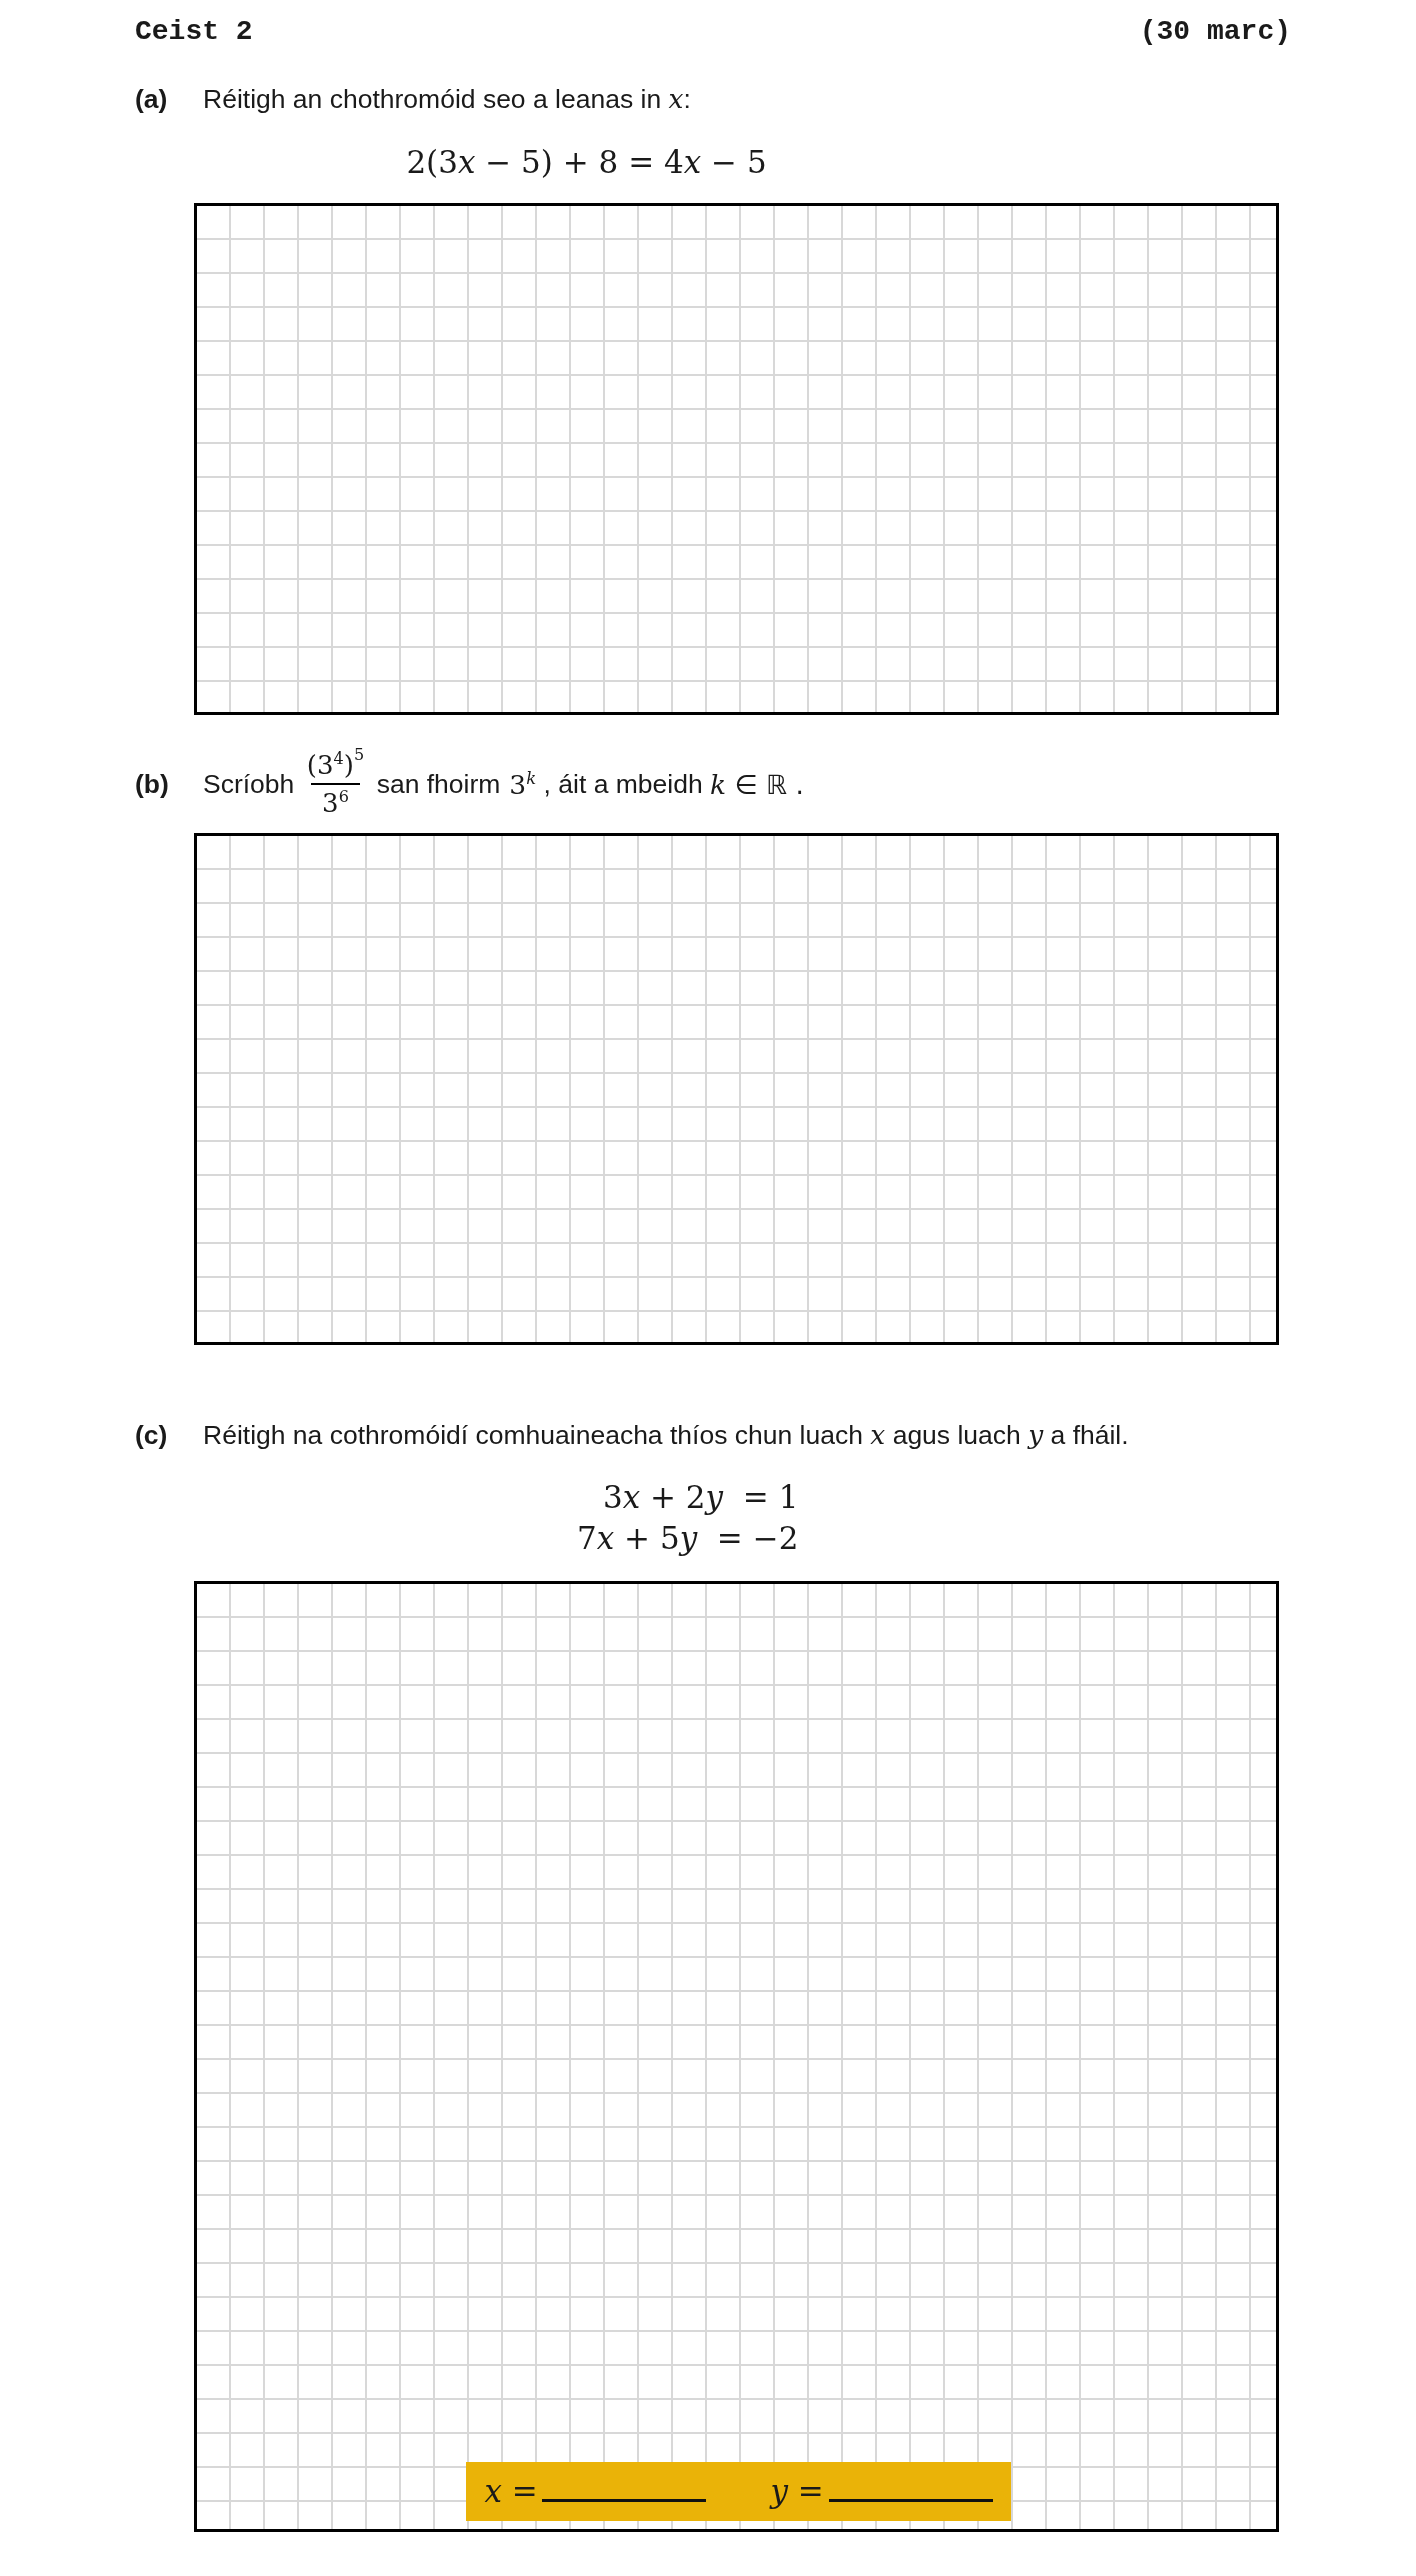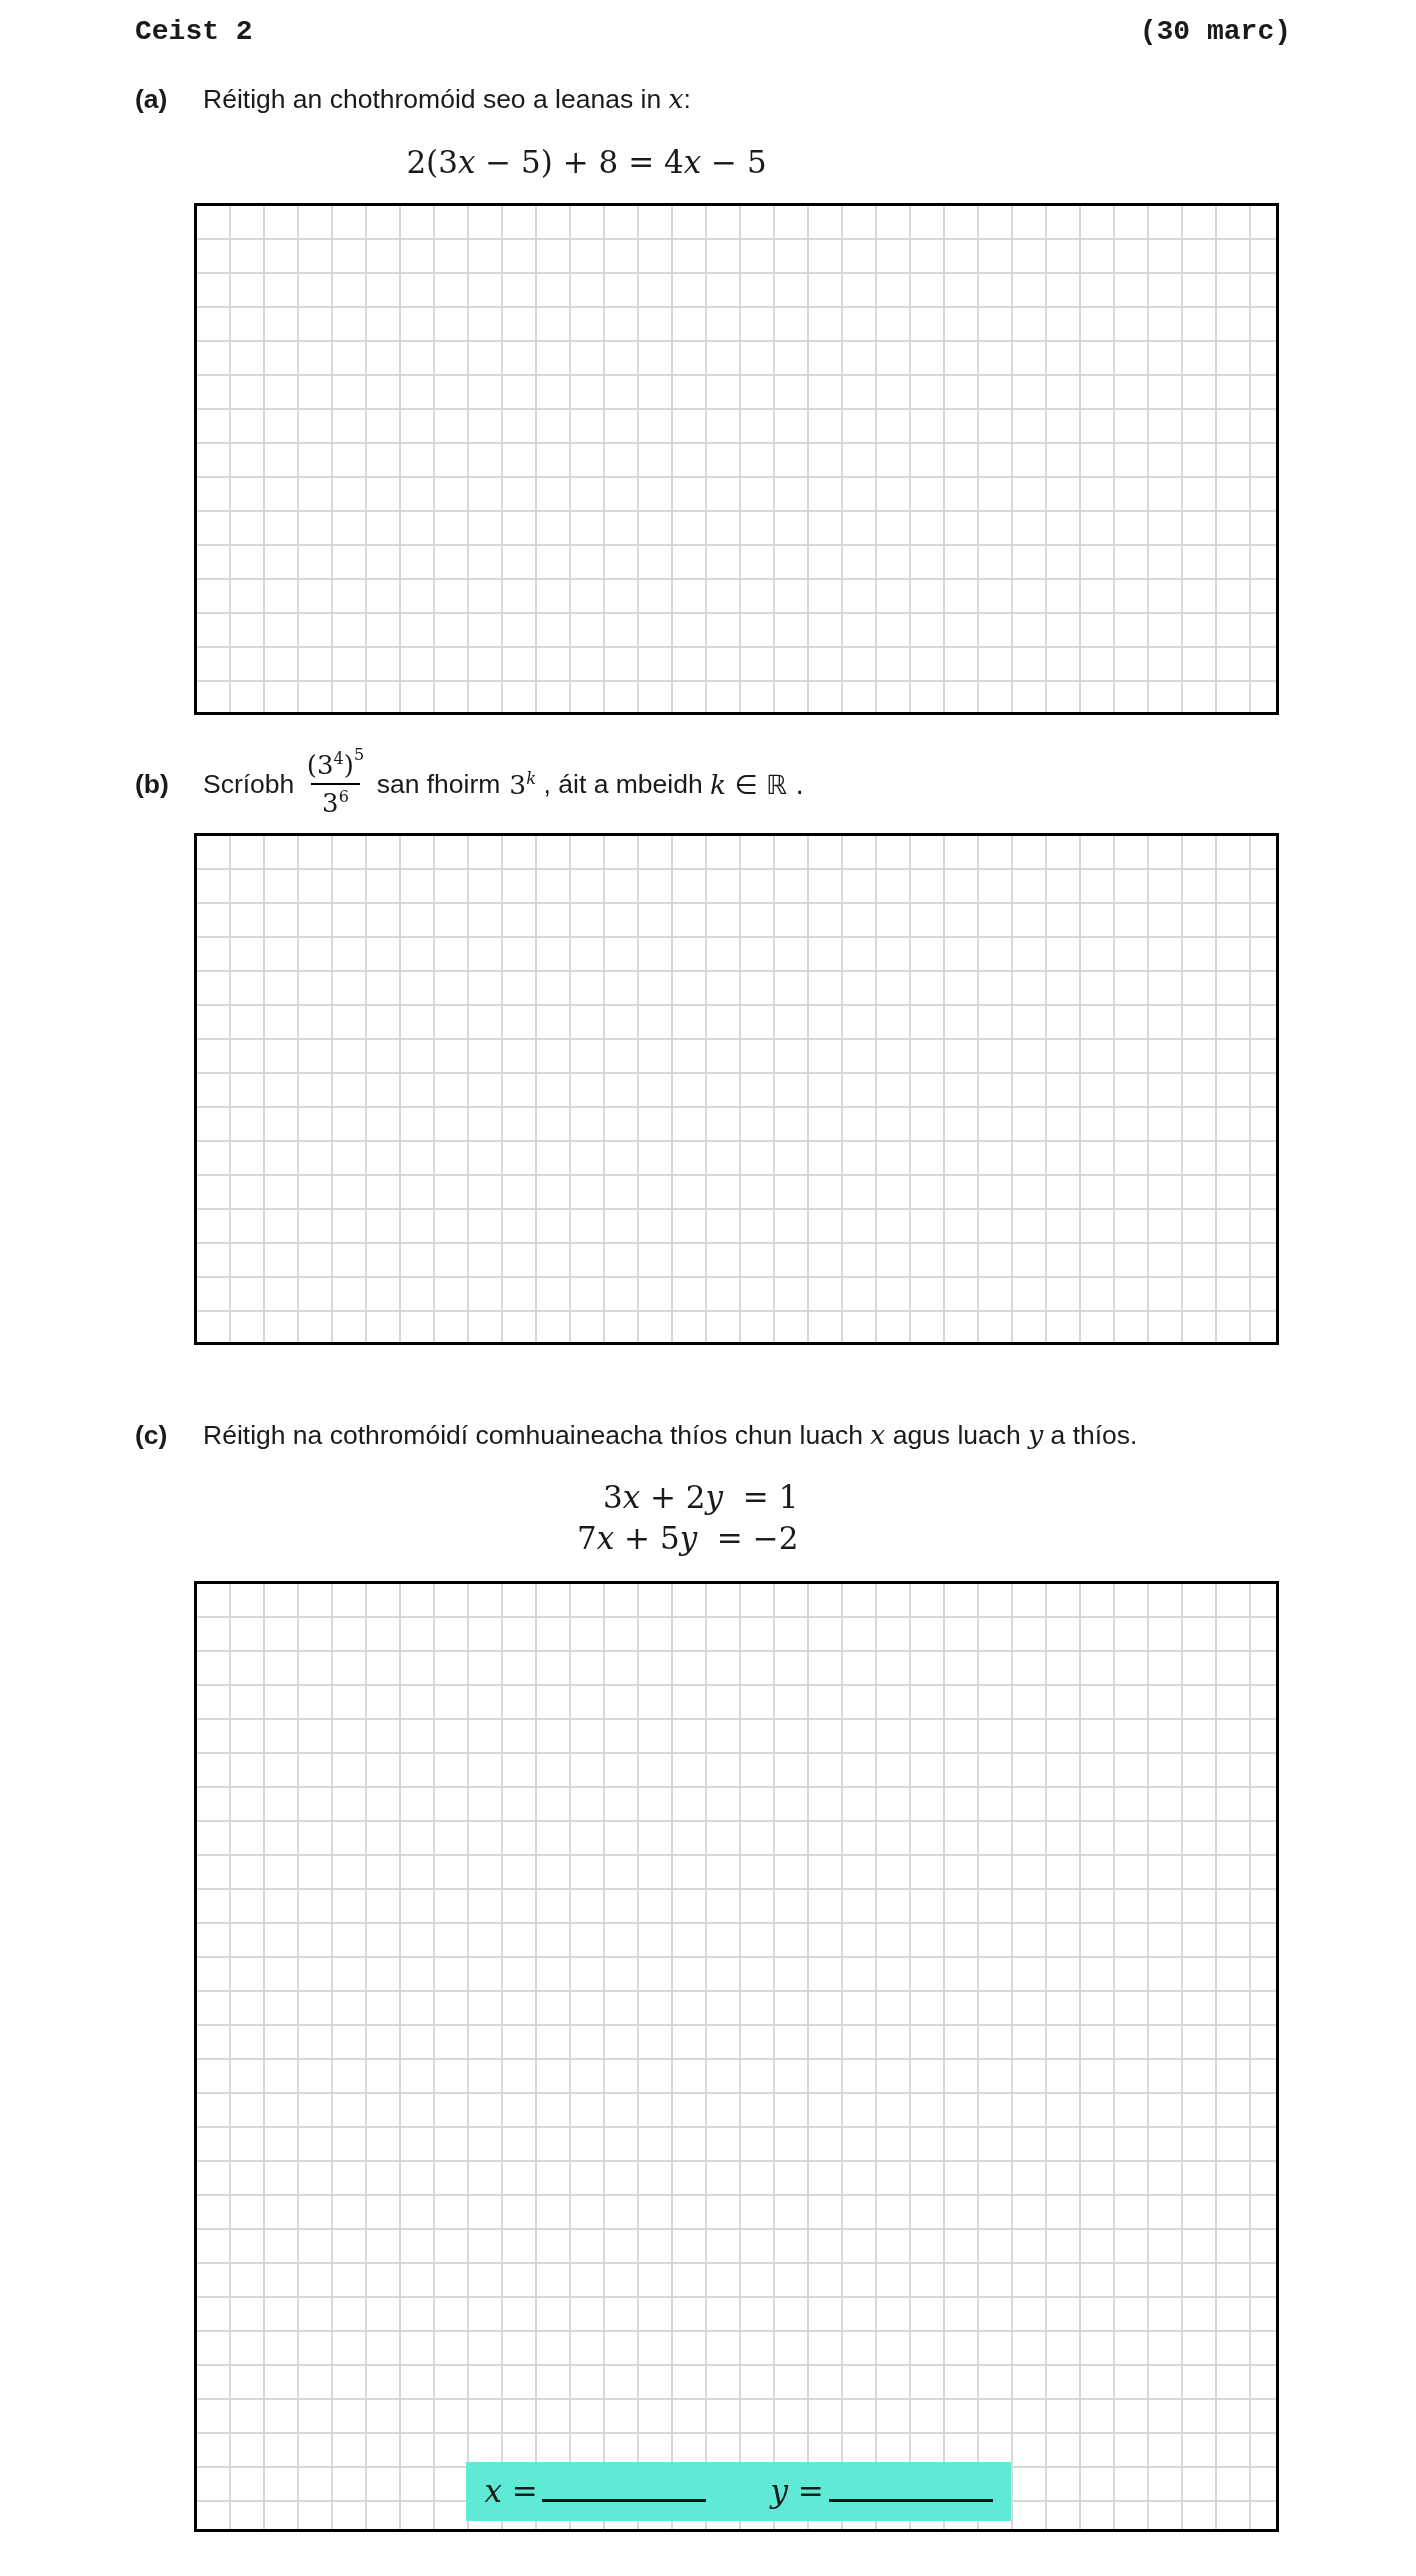--- a/index.html
+++ b/index.html
@@ -42,21 +42,21 @@
     background-image:
       linear-gradient(to right, transparent 32px, #d8d8d8 32px),
       linear-gradient(to bottom, transparent 32px, #d8d8d8 32px);
     background-size:34px 34px;
   }
   .box-a{left:194px;top:203px;width:1085px;height:512px;}
   .box-b{left:194px;top:833px;width:1085px;height:512px;}
   .box-c{left:194px;top:1581px;width:1085px;height:951px;}
   
   .answer-band{
-    left:466px;top:2462px;width:545px;height:59px;background:#5eead4;z-index:5;
+    left:466px;top:2462px;width:545px;height:59px;background:#eab308;z-index:5;
     font-family:"DejaVu Serif",serif;font-size:31px;line-height:59px;
     white-space:nowrap;text-align:center;
   }
   .answer-band .mvar{font-size:31px;}
   .uline{display:inline-block;width:164px;border-bottom:3.1px solid #111;margin-left:4.7px;}
   .ans-gap{display:inline-block;width:64px;}
 </style>
 </head>
 <body>
 
@@ -75,21 +75,21 @@
 
 <div class="abs grid-box box-a"></div>
 
 <div class="abs part-b-row">
   <span class="part-label">(b)</span><span>Scríobh</span><span class="frac"><span class="num"><span>(3</span><sup>4</sup><span>)</span><sup class="sup-outer">5</sup></span><span class="den"><span>3</span><sup>6</sup></span></span><span>san fhoirm</span><span class="pow"><span>3</span><sup class="mvar">k</sup></span><span> , áit a mbeidh </span><span class="mvar">k</span><span class="bb"> ∈ ℝ .</span>
 </div>
 
 <div class="abs grid-box box-b"></div>
 
 <div class="abs part-row" style="top:1417px;">
-  <span class="part-label">(c)</span><span><span>Réitigh na cothromóidí comhuaineacha thíos chun luach </span><span class="mvar">x</span><span> agus luach </span><span class="mvar">y</span><span> a thíos.</span></span>
+  <span class="part-label">(c)</span><span><span>Réitigh na cothromóidí comhuaineacha thíos chun luach </span><span class="mvar">x</span><span> agus luach </span><span class="mvar">y</span><span> a fháil.</span></span>
 </div>
 
 <div class="abs eq-c math">
   <div><span>3</span><span class="mvar">x</span><span> + 2</span><span class="mvar">y</span><span>  = 1</span></div>
   <div><span>7</span><span class="mvar">x</span><span> + 5</span><span class="mvar">y</span><span>  = −2</span></div>
 </div>
 
 <div class="abs grid-box box-c"></div>
 
 <div class="abs answer-band">

